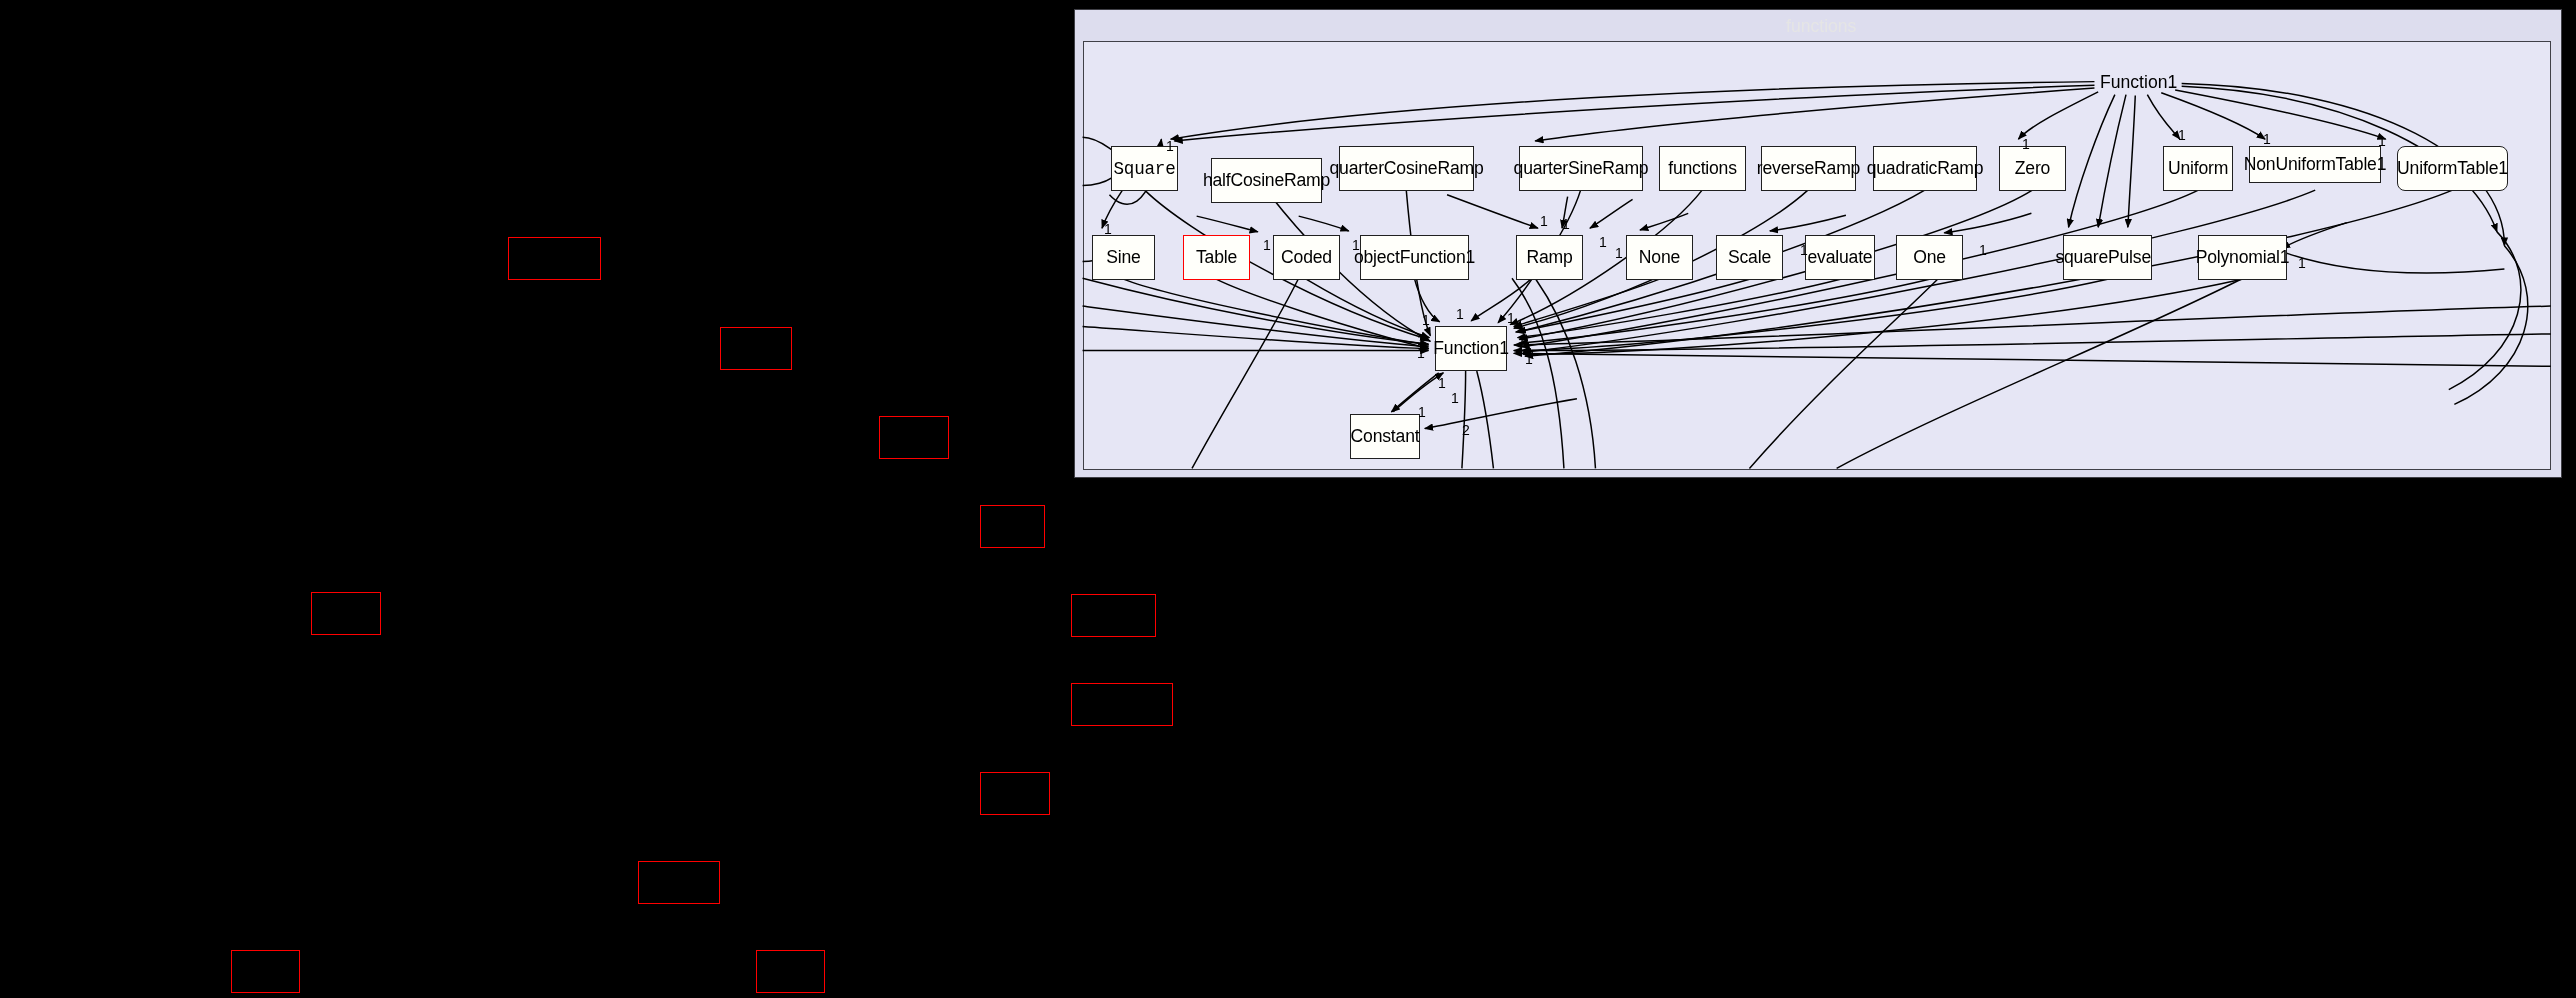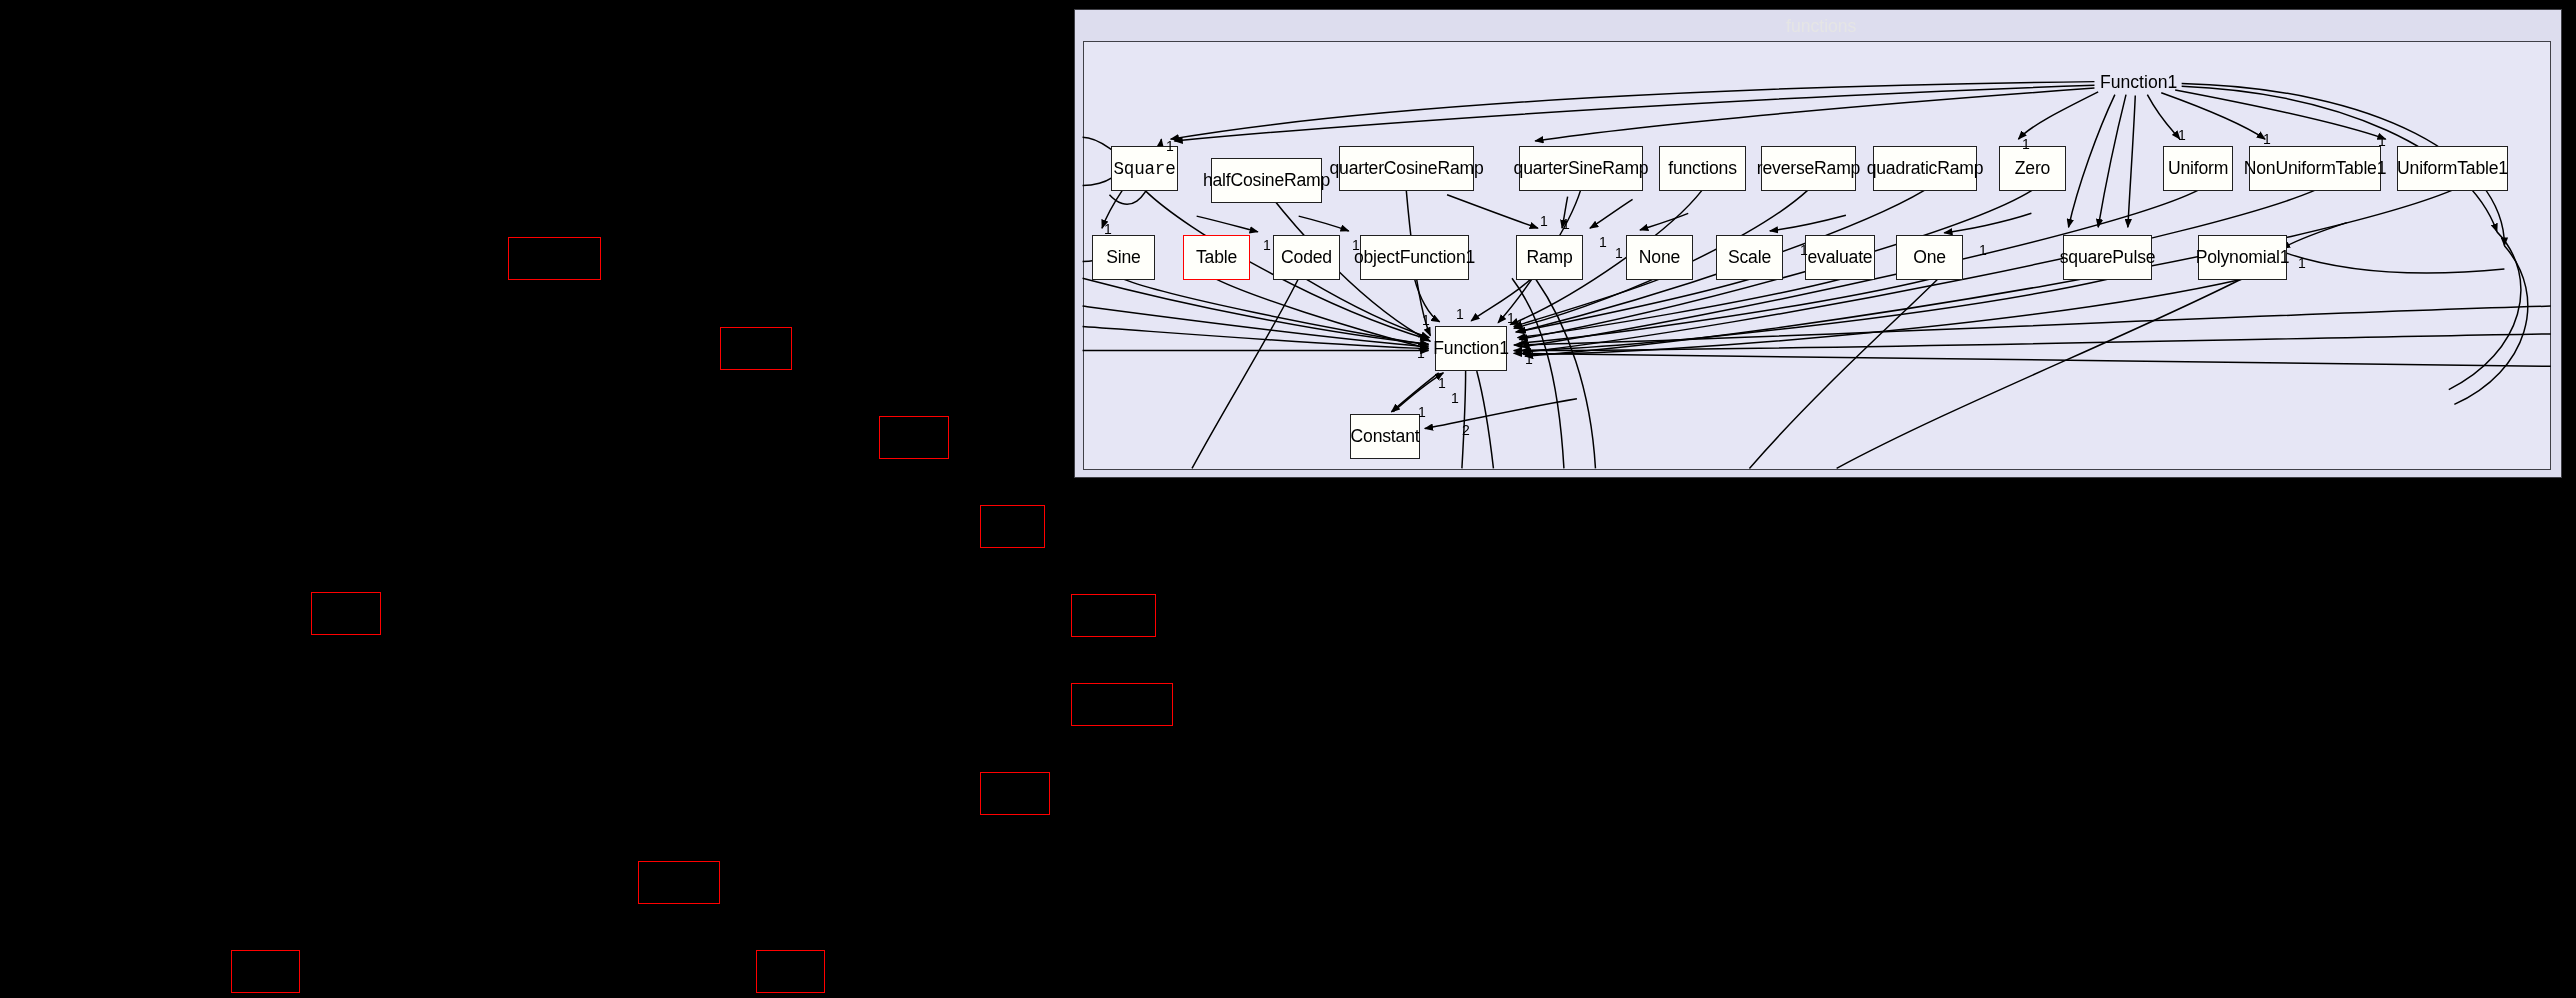--- a/index.html
+++ b/index.html
@@ -154,24 +154,24 @@
     </div>
   <div class="node" style="left:1873px;top:146px;width:104px;height:45px;">
       <span>quadraticRamp</span>
     </div>
   <div class="node" style="left:1999px;top:146px;width:67px;height:45px;">
       <span>Zero</span>
     </div>
   <div class="node" style="left:2163px;top:146px;width:70px;height:45px;">
       <span>Uniform</span>
     </div>
-  <div class="node" style="left:2249px;top:146px;width:132px;height:45px;">
+  <div class="node" style="left:2249px;top:146px;width:132px;height:37px;">
       <span>NonUniformTable1</span>
     </div>
-  <div class="node" style="left:2397px;top:146px;width:111px;height:45px;">
+  <div class="node" style="left:2397px;top:146px;width:111px;height:45px;border-radius:8px;">
       <span>UniformTable1</span>
     </div>
 
   <div class="node" style="left:1092px;top:235px;width:63px;height:45px;">
       <span>Sine</span>
     </div>
   <div class="node red" style="left:1183px;top:235px;width:67px;height:45px;">
       <span>Table</span>
     </div>
   <div class="node" style="left:1273px;top:235px;width:67px;height:45px;">
@@ -188,21 +188,21 @@
     </div>
   <div class="node" style="left:1716px;top:235px;width:67px;height:45px;">
       <span>Scale</span>
     </div>
   <div class="node" style="left:1805px;top:235px;width:70px;height:45px;">
       <span>evaluate</span>
     </div>
   <div class="node" style="left:1896px;top:235px;width:67px;height:45px;">
       <span>One</span>
     </div>
-  <div class="node" style="left:2063px;top:235px;width:89px;height:45px;">
+  <div class="node" style="left:2063px;top:235px;width:89px;height:45px;justify-content:flex-end;">
       <span>squarePulse</span>
     </div>
   <div class="node" style="left:2198px;top:235px;width:89px;height:45px;">
       <span>Polynomial1</span>
     </div>
 
   <div class="node" style="left:1435px;top:326px;width:72px;height:45px;">
       <span>Function1</span>
     </div>
   <div class="node" style="left:1350px;top:414px;width:70px;height:45px;">

